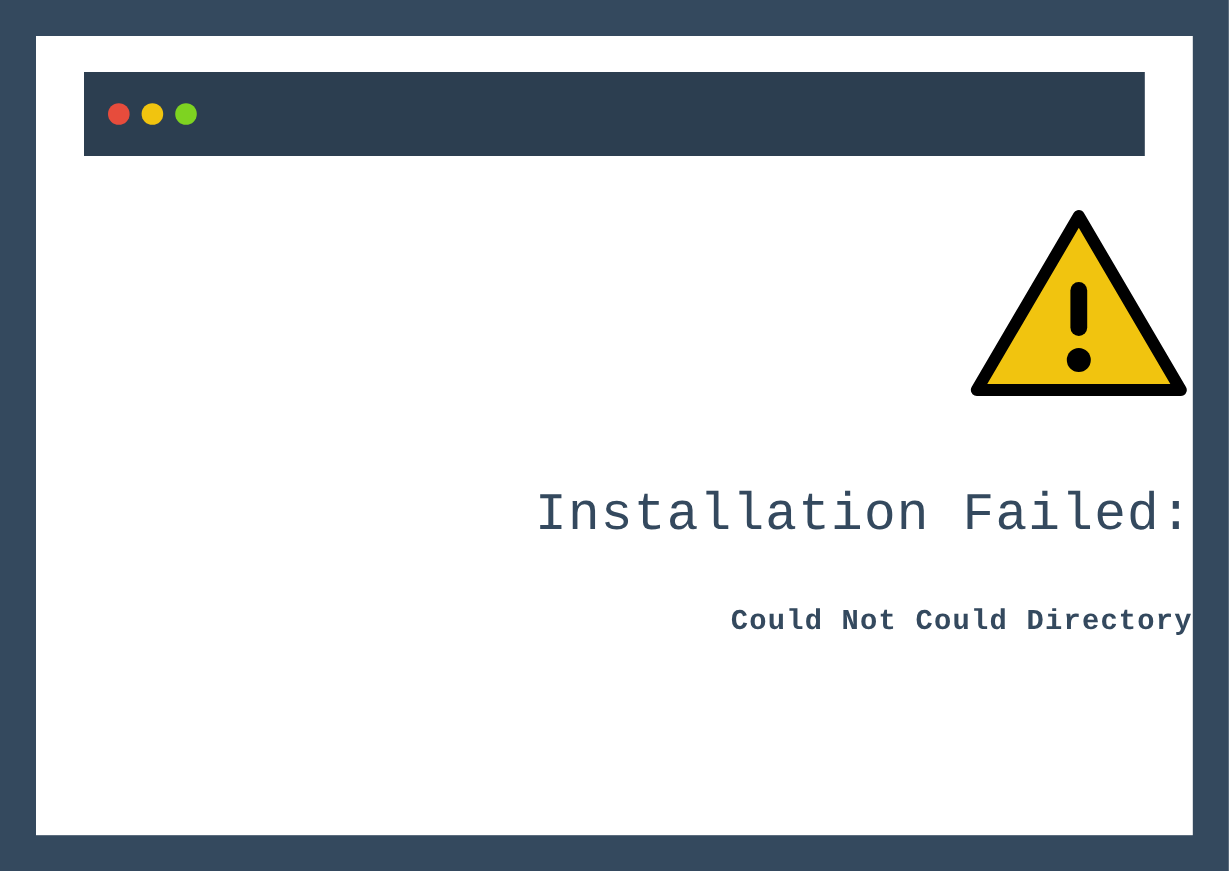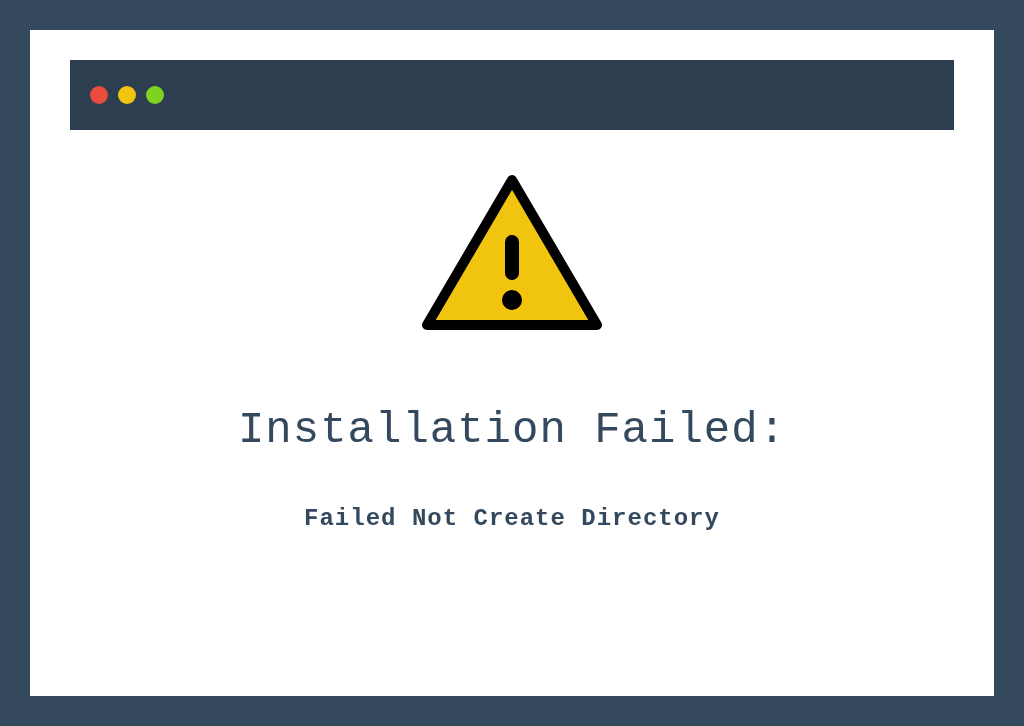--- a/index.html
+++ b/index.html
@@ -34,21 +34,21 @@
       width: 18px;
       height: 18px;
       border-radius: 50%;
     }
     .dot.red { background: #e74c3c; }
     .dot.yellow { background: #f1c40f; }
     .dot.green { background: #7ed321; }
     .content {
       display: flex;
       flex-direction: column;
-      align-items: center;
+      align-items: flex-end;
       padding-top: 40px;
     }
     .warning-icon {
       margin-bottom: 60px;
     }
     .heading {
       font-size: 44px;
       color: #34495e;
       font-weight: normal;
       letter-spacing: 1px;
@@ -72,15 +72,15 @@
   </div>
   <div class="content">
     <div class="warning-icon">
       <svg width="190" height="170" viewBox="0 0 190 170">
         <path d="M 95 10 L 180 155 L 10 155 Z" fill="#f1c40f" stroke="#000000" stroke-width="10" stroke-linejoin="round"></path>
         <rect x="88" y="65" width="14" height="45" rx="7" fill="#000000"></rect>
         <circle cx="95" cy="130" r="10" fill="#000000"></circle>
       </svg>
     </div>
     <h1 class="heading">Installation Failed:</h1>
-    <p class="subtext">Failed Not Create Directory</p>
+    <p class="subtext">Could Not Could Directory</p>
   </div>
 </div>
 
 </body></html>

